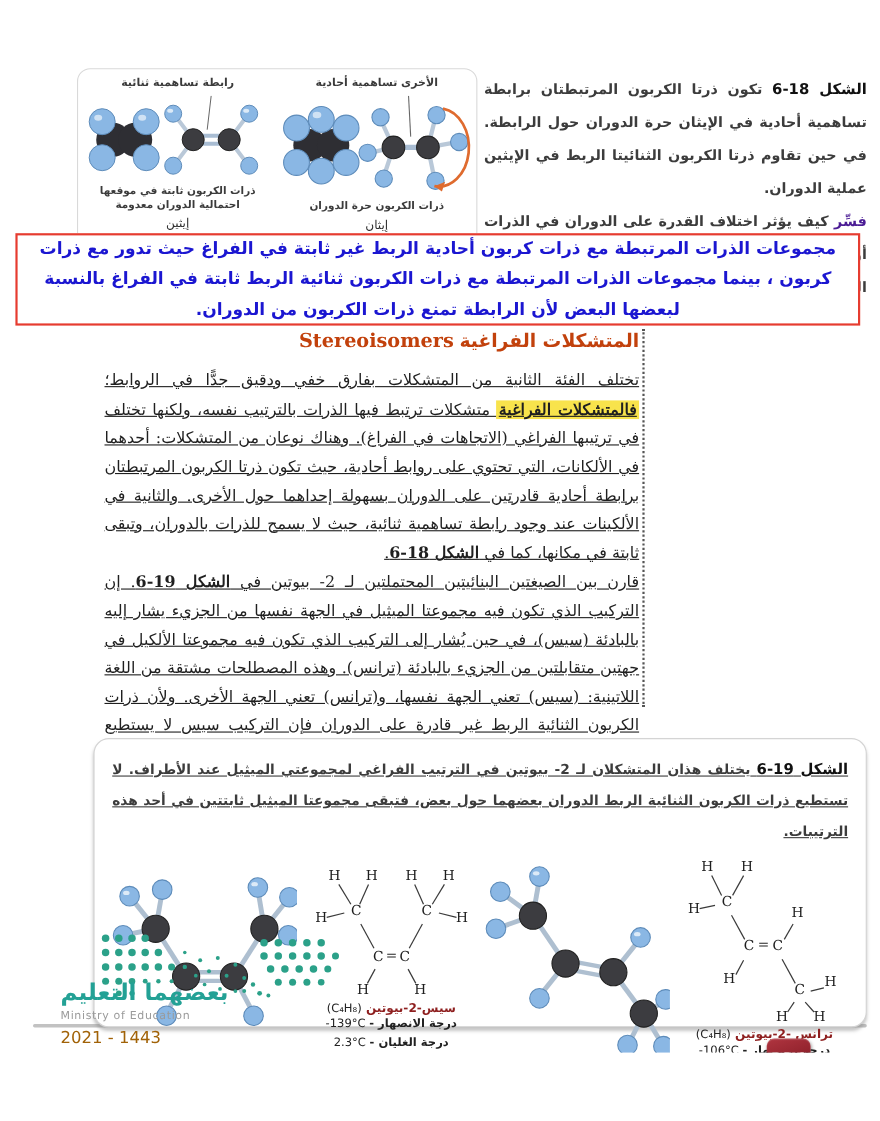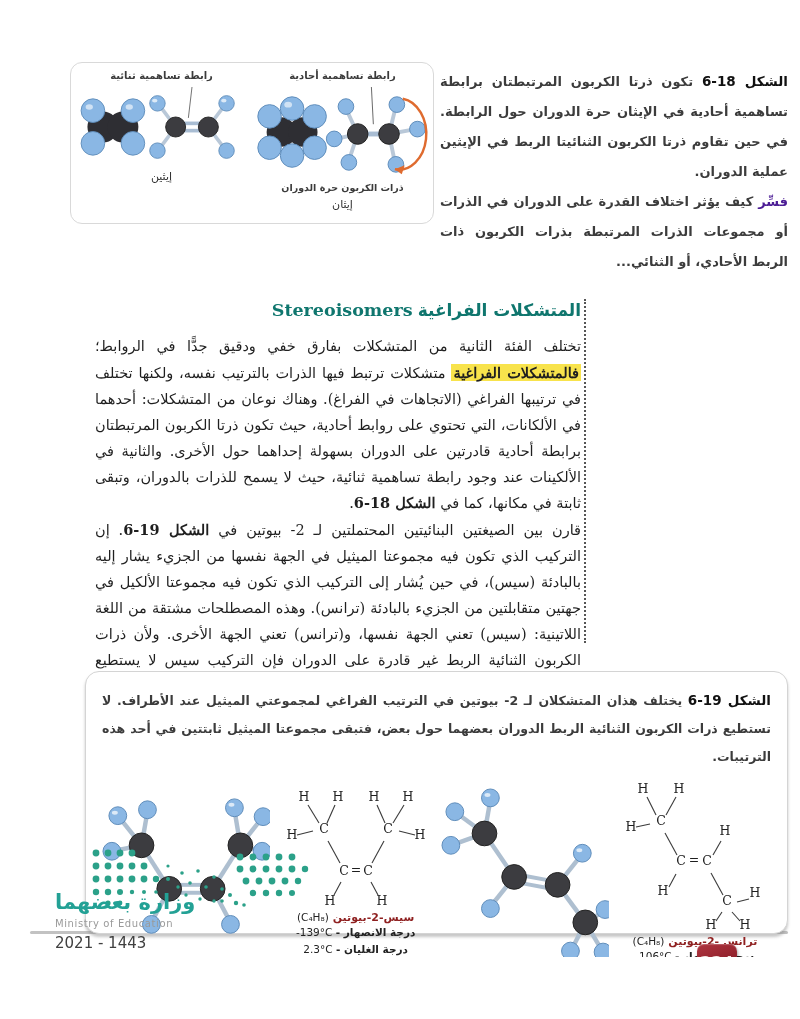--- a/index.html
+++ b/index.html
@@ -27,58 +27,58 @@
 
   
   .alert-box{position:absolute;left:14px;top:212px;width:768px;height:84px;z-index:6;
     background:#fff;border:2px solid #e63c30;box-sizing:border-box;
     display:flex;align-items:center;justify-content:center;}
   .alert-text{direction:rtl;text-align:center;color:#1b16d1;font-weight:bold;
     font-size:15.5px;line-height:27.5px;padding:0 14px;}
 
   
   .section-heading{position:absolute;left:95px;top:300px;width:486px;z-index:2;
-    direction:rtl;text-align:right;color:#0f766e;}
+    direction:rtl;text-align:right;color:#c2410c;}
   .section-heading .ar{font-size:17px;font-weight:bold;}
   .section-heading .en{font-size:17.5px;font-weight:bold;
     font-family:"DejaVu Serif","Liberation Serif",serif;}
   .body-col{position:absolute;left:95px;top:334px;width:486px;z-index:2;
     direction:rtl;text-align:justify;color:#1f1f1f;font-size:14.5px;line-height:25.9px;
     font-family:"DejaVu Serif","Liberation Serif",serif;}
-  .body-col p{margin:0;}
+  .body-col p{margin:0;text-decoration:underline;}
   .hl{background:#f8e34c;font-weight:bold;padding:0 2px;}
   .figref{font-weight:bold;}
   .dotted-rule{position:absolute;left:584px;top:299px;height:344px;width:0;
     border-left:2px dotted #555;z-index:1;}
 
   
   .fig19-panel{position:absolute;left:85px;top:671px;width:703px;height:263px;
     background:#fff;border:1.5px solid #d4d4d4;border-radius:14px;z-index:2;
     box-shadow:0 3px 3px rgba(130,130,130,.45);box-sizing:border-box;
     padding:14px 16px 0 16px;}
   .fig19-caption{direction:rtl;text-align:justify;font-size:12.5px;font-weight:600;
-    color:#3c3c3c;line-height:28px;}
+    color:#3c3c3c;line-height:28px;text-decoration:underline;}
   .fig19-content{display:flex;flex-direction:row;direction:ltr;
     justify-content:space-between;align-items:flex-start;margin-top:4px;}
   .formula-block{width:152px;text-align:center;}
   .chem-name{font-size:11px;font-weight:bold;color:#8e1f1f;direction:rtl;}
   .chem-formula{font-size:10.5px;font-weight:normal;color:#222;}
   .chem-prop{font-size:10.5px;color:#222;direction:rtl;line-height:17px;}
   .chem-prop b{font-weight:bold;}
   .atom{font-family:"DejaVu Serif","Liberation Serif",serif;font-size:12.5px;
     fill:#1e1e1e;text-anchor:middle;}
 
   
   .shadow-line{position:absolute;left:30px;top:931px;width:758px;height:3px;
     background:#c2c2c2;border-radius:2px;z-index:1;}
   .moe-watermark{position:absolute;left:90px;top:843px;z-index:4;}
   .footer-brand{position:absolute;left:55px;top:890px;z-index:5;}
   .brand-ar{color:#23a195;font-weight:bold;font-size:21px;direction:rtl;letter-spacing:1px;}
   .brand-en{color:#9a9a9a;font-size:10px;letter-spacing:.6px;margin-top:4px;}
-  .brand-year{color:#404040;font-size:15px;margin-top:5px;}
+  .brand-year{color:#a16207;font-size:15px;margin-top:5px;}
   .page-badge{position:absolute;left:697px;top:944px;width:40px;height:37px;z-index:5;
     background:linear-gradient(160deg,#b03540,#8c1f29 60%,#76161e);
     border-radius:7px;color:#f3e9e4;font-weight:bold;font-size:16px;
     font-family:"DejaVu Serif","Liberation Serif",serif;
     display:flex;align-items:center;justify-content:center;
     box-shadow:1px 2px 3px rgba(0,0,0,.35), inset 0 1px 1px rgba(255,255,255,.25);}
 </style>
 </head>
 <body>
 
@@ -112,25 +112,29 @@
           <circle cx="104" cy="44" r="11" fill="#3c3c40" stroke="#222"></circle>
           <circle cx="140" cy="44" r="11" fill="#3c3c40" stroke="#222"></circle>
           <circle cx="84" cy="18" r="8.5" fill="#8ab7e4" stroke="#5e8cba"></circle>
           <circle cx="84" cy="70" r="8.5" fill="#8ab7e4" stroke="#5e8cba"></circle>
           <circle cx="160" cy="18" r="8.5" fill="#8ab7e4" stroke="#5e8cba"></circle>
           <circle cx="160" cy="70" r="8.5" fill="#8ab7e4" stroke="#5e8cba"></circle>
           <ellipse cx="81" cy="15" rx="3" ry="2" fill="#fff" opacity=".7"></ellipse>
           <ellipse cx="157" cy="15" rx="3" ry="2" fill="#fff" opacity=".7"></ellipse>
         </g>
       </svg>
+      <div class="model-note">
+        <span>ذرات الكربون ثابتة في موقعها</span><br>
+        <span>احتمالية الدوران معدومة</span>
+      </div>
       <div class="model-name">إيثين</div>
     </div>
 
     <div class="model-group">
-      <div class="bond-label">رابطة تساهمية أحادية</div>
+      <div class="bond-label">الأخرى تساهمية أحادية</div>
       <svg width="178" height="94" viewBox="0 0 178 96">
         <line x1="118" y1="0" x2="120" y2="38" stroke="#666" stroke-width="1"></line>
 
         <g>
           <circle cx="26" cy="46" r="15" fill="#2e2e33"></circle>
           <circle cx="48" cy="46" r="15" fill="#2e2e33"></circle>
           <circle cx="14" cy="30" r="12" fill="#8ab7e4" stroke="#5e8cba"></circle>
           <circle cx="14" cy="62" r="12" fill="#8ab7e4" stroke="#5e8cba"></circle>
           <circle cx="37" cy="22" r="12" fill="#8ab7e4" stroke="#5e8cba"></circle>
           <circle cx="37" cy="70" r="12" fill="#8ab7e4" stroke="#5e8cba"></circle>
@@ -166,20 +170,23 @@
     </div>
   </div>
 
   <div class="fig18-caption">
     <span class="fig-label">الشكل 18-6</span>
     <span>تكون ذرتا الكربون المرتبطتان برابطة تساهمية أحادية في الإيثان حرة الدوران حول الرابطة. في حين تقاوم ذرتا الكربون الثنائيتا الربط في الإيثين عملية الدوران.</span><br>
     <span class="prompt-lead">فسِّر</span>
     <span>كيف يؤثر اختلاف القدرة على الدوران في الذرات أو مجموعات الذرات المرتبطة بذرات الكربون ذات الربط الأحادي، أو الثنائي...</span>
   </div>
 
+  <div class="alert-box">
+    <div class="alert-text">مجموعات الذرات المرتبطة مع ذرات كربون أحادية الربط غير ثابتة في الفراغ حيث تدور مع ذرات كربون ، بينما مجموعات الذرات المرتبطة مع ذرات الكربون ثنائية الربط ثابتة في الفراغ بالنسبة لبعضها البعض لأن الرابطة تمنع ذرات الكربون من الدوران.</div>
+  </div>
 
   <div class="section-heading">
     <span class="ar">المتشكلات الفراغية</span>
     <span class="en">Stereoisomers</span>
   </div>
 
   <div class="body-col">
     <p><span>تختلف الفئة الثانية من المتشكلات بفارق خفي ودقيق جدًّا في الروابط؛ </span><span class="hl">فالمتشكلات الفراغية</span><span> متشكلات ترتبط فيها الذرات بالترتيب نفسه، ولكنها تختلف في ترتيبها الفراغي (الاتجاهات في الفراغ). وهناك نوعان من المتشكلات: أحدهما في الألكانات، التي تحتوي على روابط أحادية، حيث تكون ذرتا الكربون المرتبطتان برابطة أحادية قادرتين على الدوران بسهولة إحداهما حول الأخرى. والثانية في الألكينات عند وجود رابطة تساهمية ثنائية، حيث لا يسمح للذرات بالدوران، وتبقى ثابتة في مكانها، كما في </span><span class="figref">الشكل 18-6</span><span>.</span></p>
     <p><span>قارن بين الصيغتين البنائيتين المحتملتين لـ 2- بيوتين في </span><span class="figref">الشكل 19-6</span><span>. إن التركيب الذي تكون فيه مجموعتا الميثيل في الجهة نفسها من الجزيء يشار إليه بالبادئة (سيس)، في حين يُشار إلى التركيب الذي تكون فيه مجموعتا الألكيل في جهتين متقابلتين من الجزيء بالبادئة (ترانس). وهذه المصطلحات مشتقة من اللغة اللاتينية: (سيس) تعني الجهة نفسها، و(ترانس) تعني الجهة الأخرى. ولأن ذرات الكربون الثنائية الربط غير قادرة على الدوران فإن التركيب سيس لا يستطيع التحول بسهولة إلى التركيب ترانس.</span></p>
   </div>
@@ -391,20 +398,20 @@
       <circle cx="176" cy="50" r="3.2" fill="#2ba189"></circle>
       <circle cx="189" cy="50" r="3.2" fill="#2ba189"></circle>
       <circle cx="202" cy="50" r="3" fill="#2ba189"></circle>
       <circle cx="140" cy="52" r="2" fill="#2ba189"></circle>
       <circle cx="132" cy="58" r="1.8" fill="#2ba189"></circle>
       <circle cx="146" cy="60" r="2.2" fill="#2ba189"></circle>
       <circle cx="154" cy="62" r="1.8" fill="#2ba189"></circle>
     </svg>
 
   <div class="footer-brand">
-    <div class="brand-ar">وزارة بعضهما</div>
+    <div class="brand-ar">بعضهما التعليم</div>
     <div class="brand-en">Ministry of Education</div>
     <div class="brand-year">2021 - 1443</div>
   </div>
 
   <div class="page-badge">224</div>
 
 </div>
 
 </body></html>

